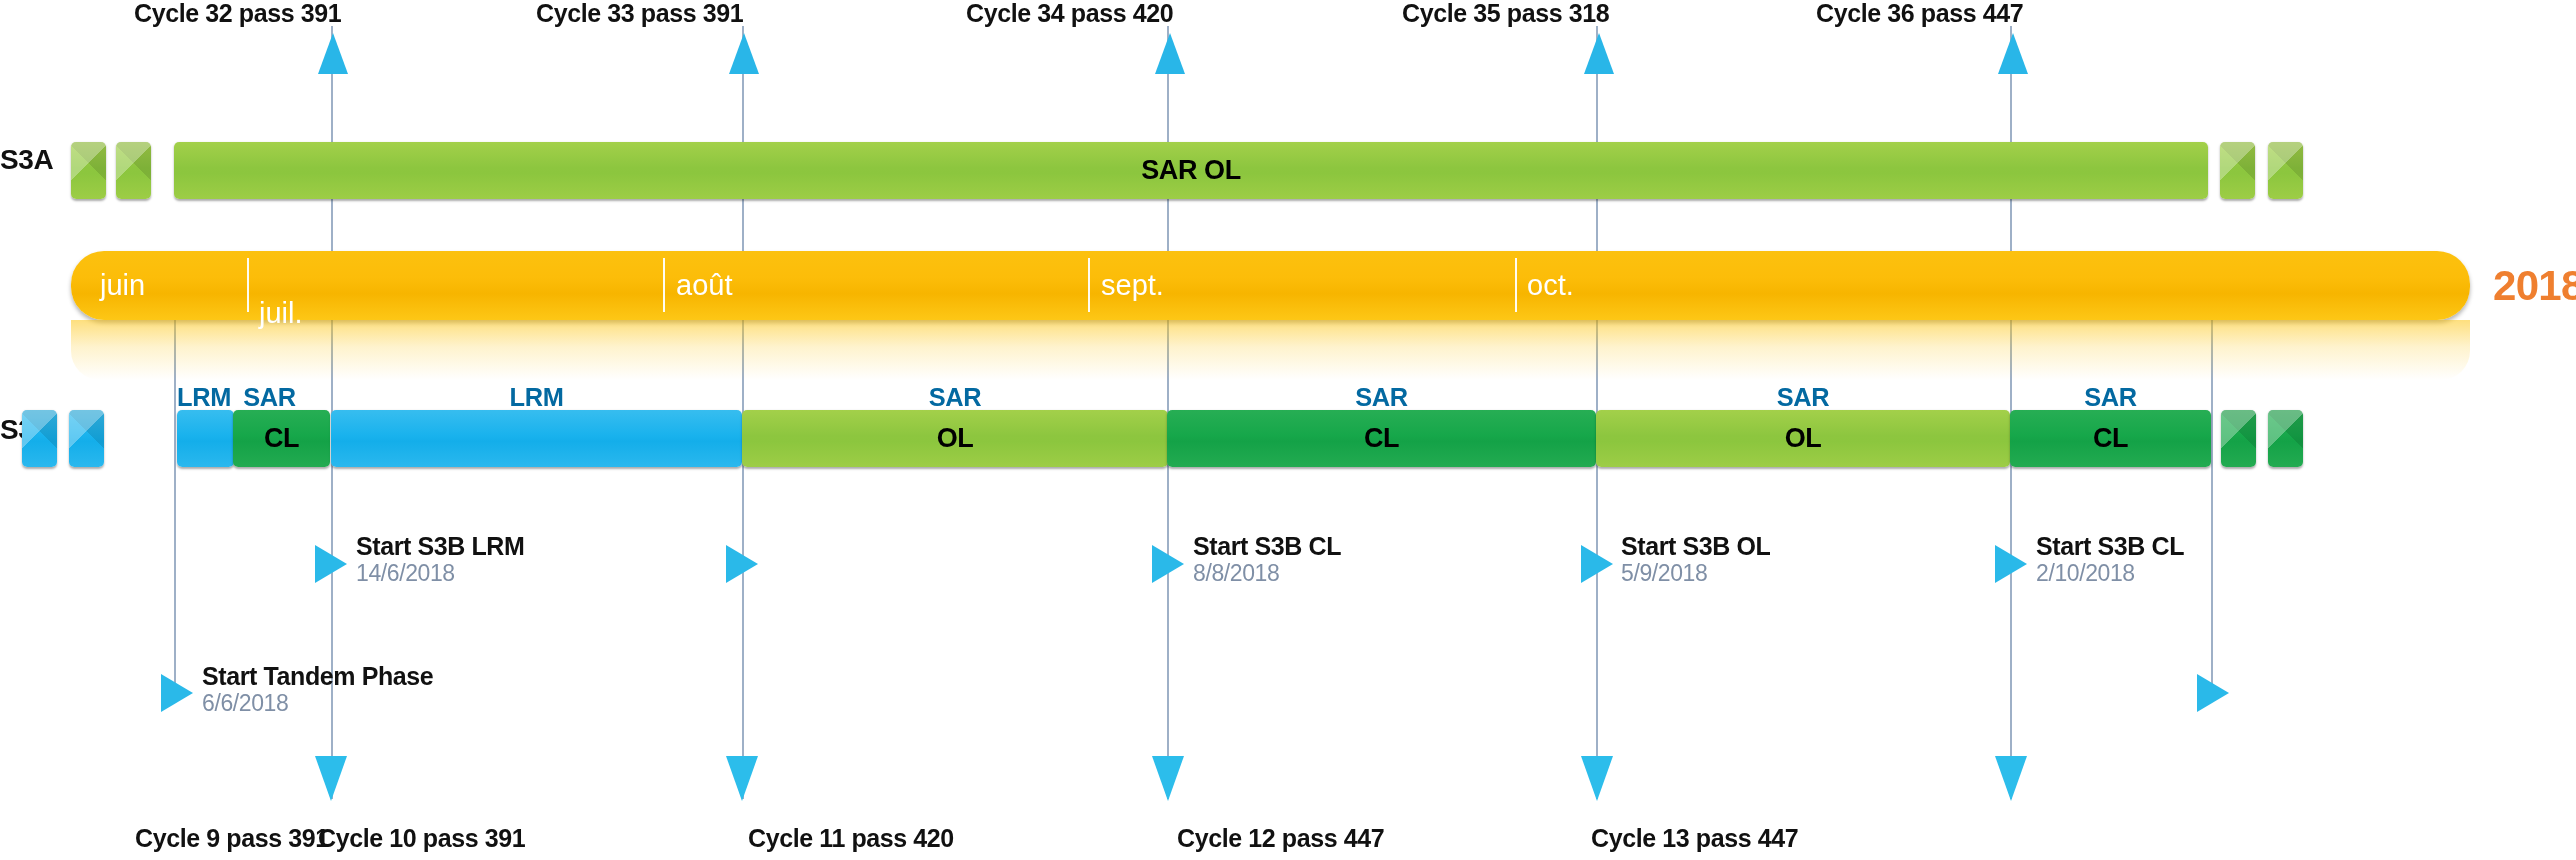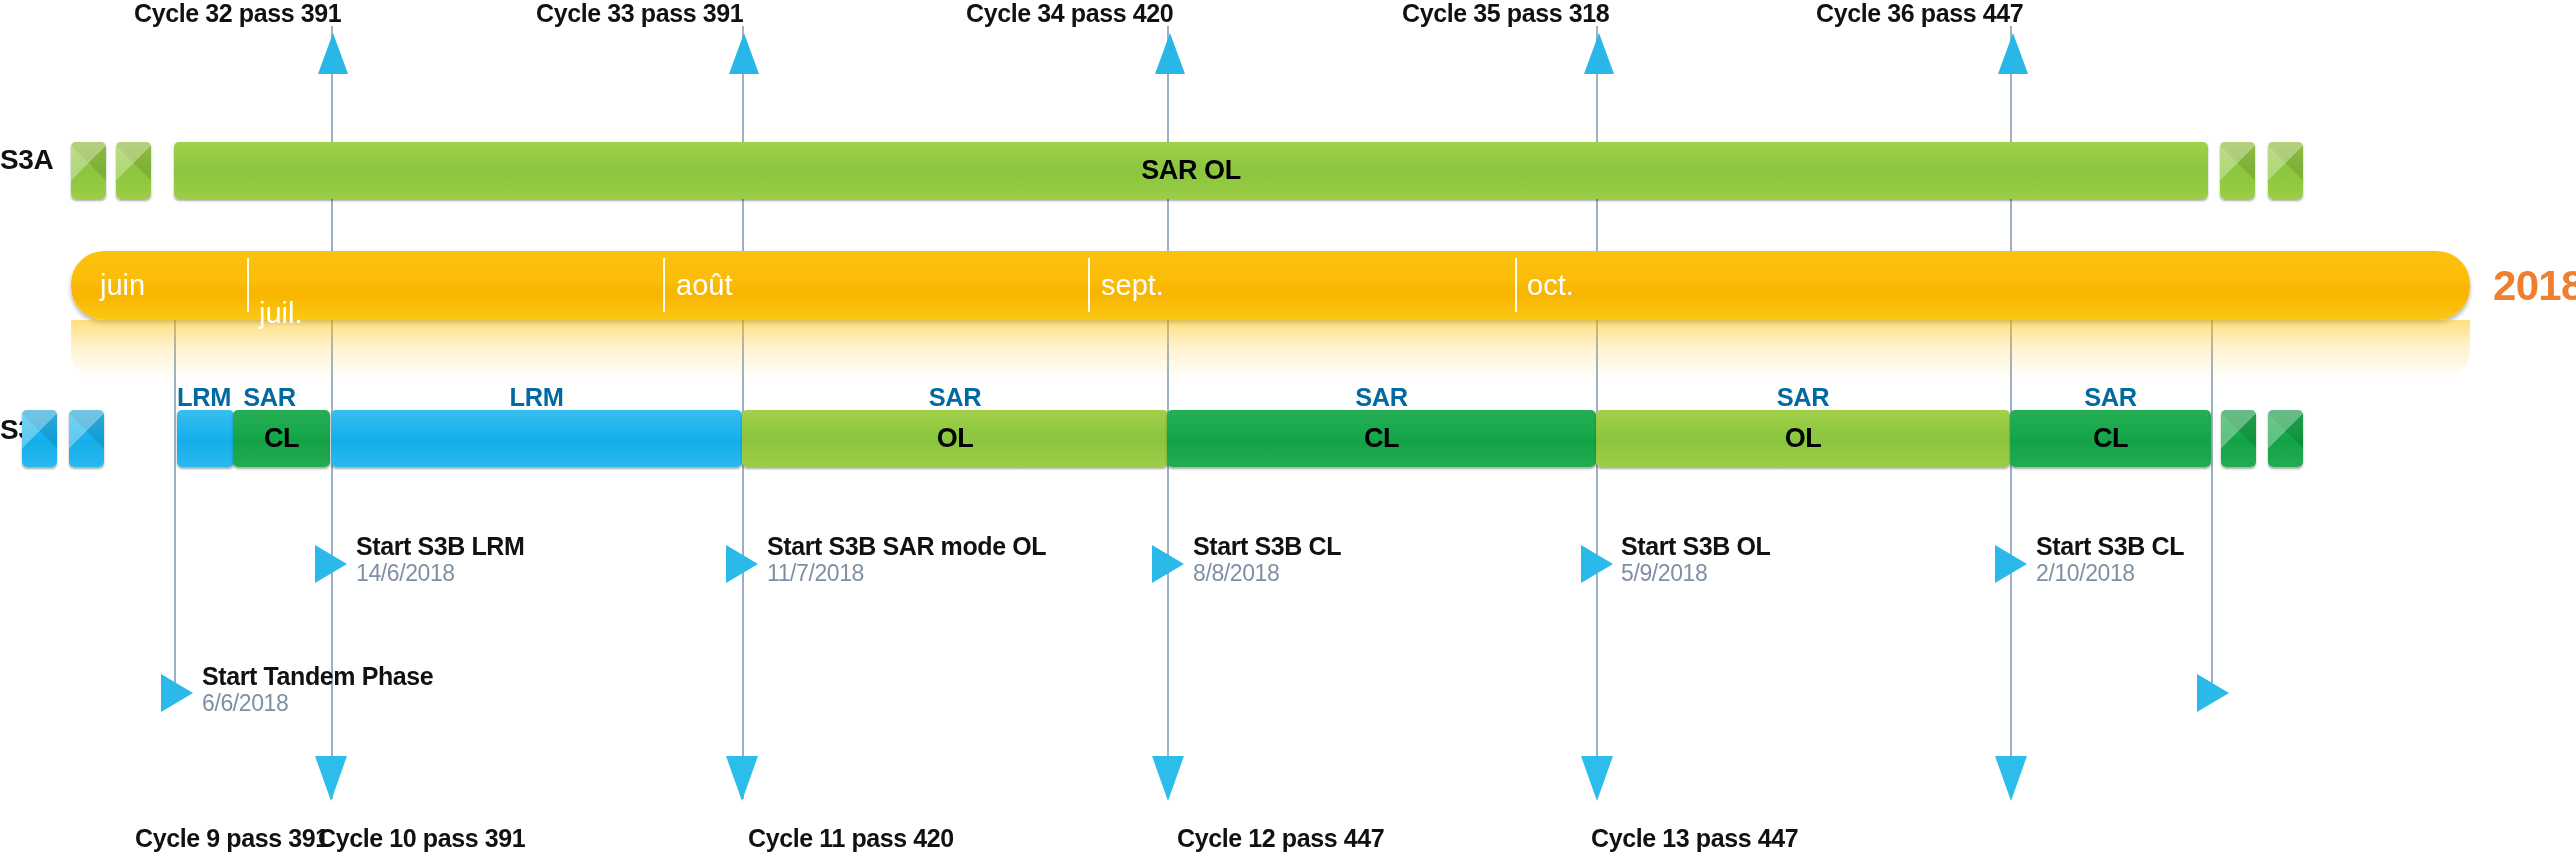--- a/index.html
+++ b/index.html
@@ -257,24 +257,20 @@
   <div class="bar g-dark cap" style="left:2221px; top:410px; width:35px; height:57px;"></div>
   <div class="bar g-dark cap" style="left:2268px; top:410px; width:35px; height:57px;"></div>
 
   <div class="tri-right" style="left:315px; top:545px;"></div>
   <div class="annot" style="left:356px; top:532px;">
     <span class="t">Start S3B LRM</span>
     <span class="d">14/6/2018</span>
   </div>
 
   <div class="tri-right" style="left:726px; top:545px;"></div>
-  <div class="annot" style="left:767px; top:532px;">
-    <span class="t">Start S3B SAR mode OL</span>
-    <span class="d">11/7/2018</span>
-  </div>
 
   <div class="tri-right" style="left:1152px; top:545px;"></div>
   <div class="annot" style="left:1193px; top:532px;">
     <span class="t">Start S3B CL</span>
     <span class="d">8/8/2018</span>
   </div>
 
   <div class="tri-right" style="left:1581px; top:545px;"></div>
   <div class="annot" style="left:1621px; top:532px;">
     <span class="t">Start S3B OL</span>

